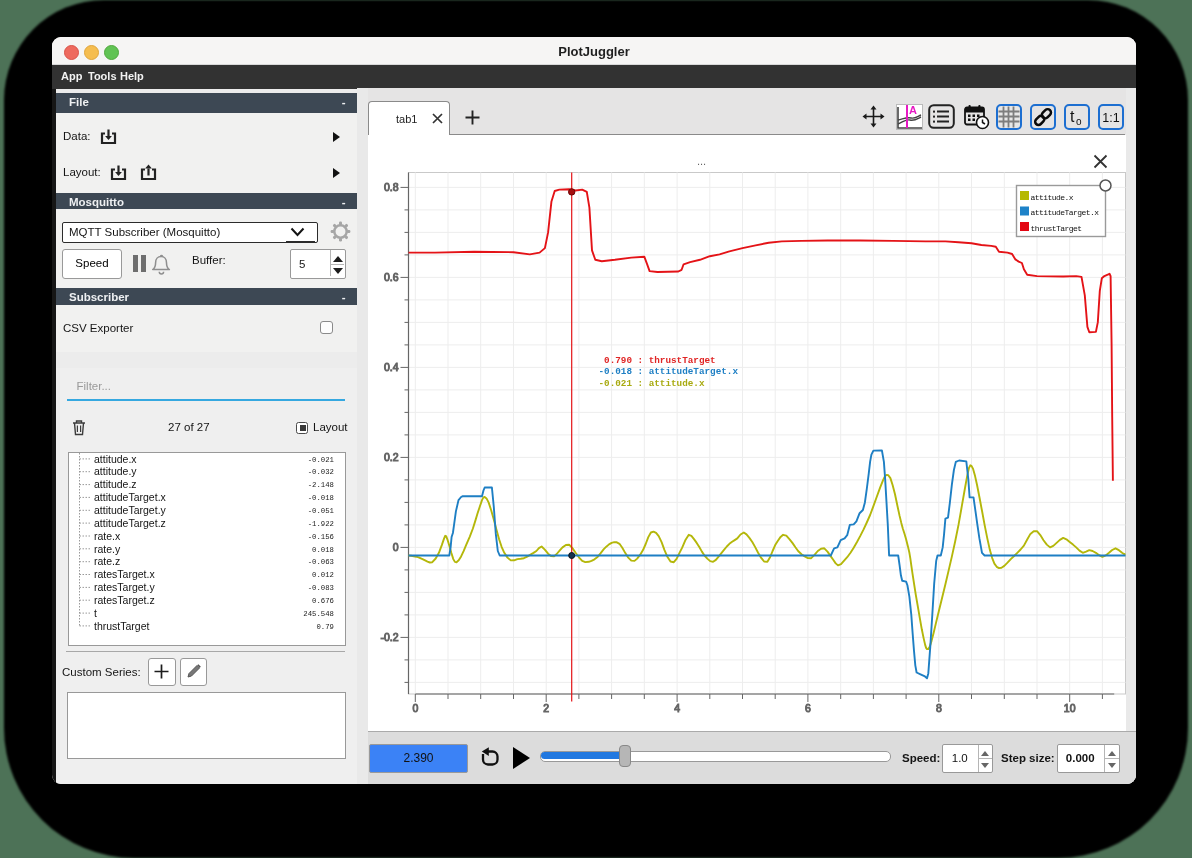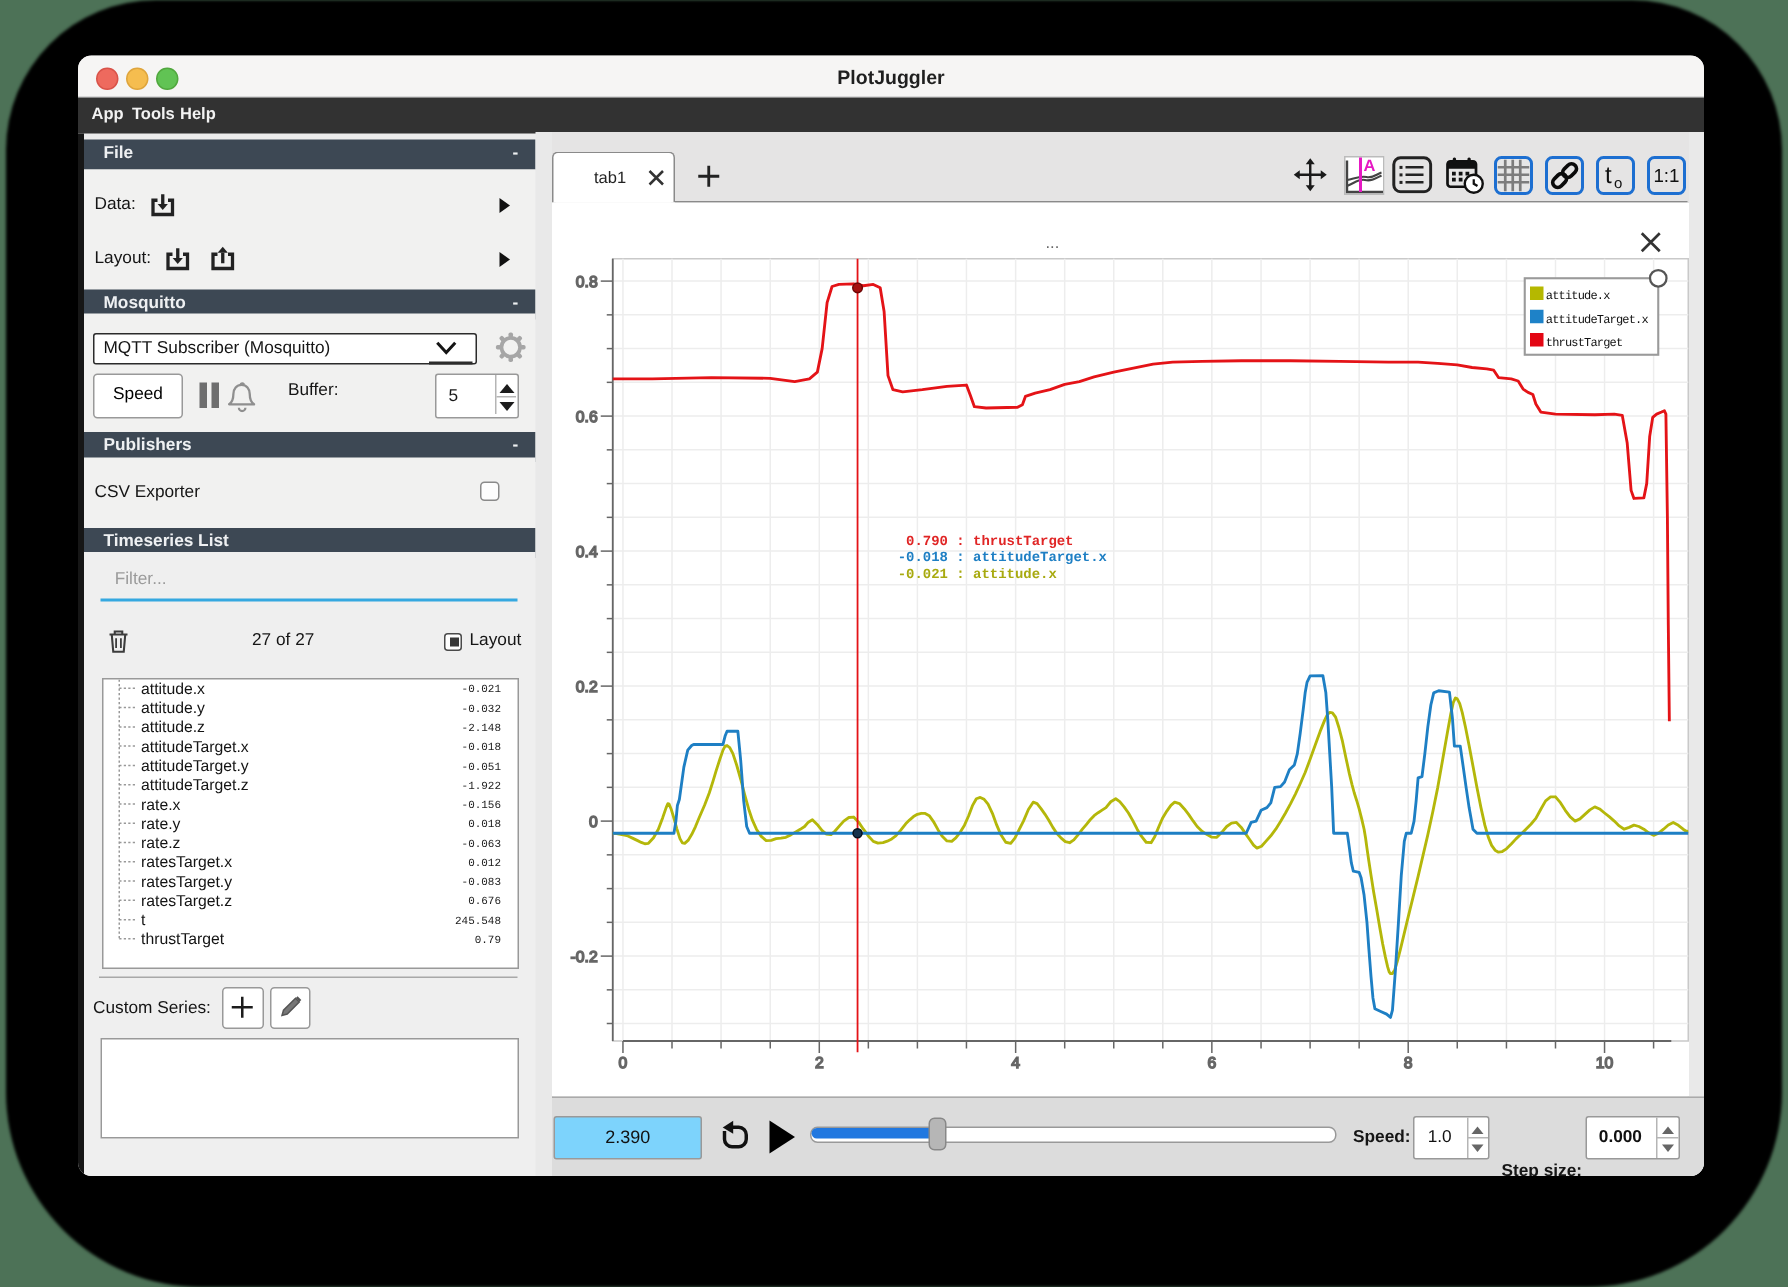--- a/index.html
+++ b/index.html
@@ -45,27 +45,24 @@
       <b>File</b>
       <i>-</i>
     </div>
 <div class="sect" style="top:75.5px;height:80.5px;"></div>
 <div class="hdr" style="top:156px;">
       <b>Mosquitto</b>
       <i>-</i>
     </div>
 <div class="sect" style="top:172px;height:79px;"></div>
 <div class="hdr" style="top:251px;">
-      <b>Publishers</b>
+      <b>Subscriber</b>
       <i>-</i>
     </div>
 <div class="sect" style="top:267.5px;height:47.5px;"></div>
-<div class="hdr" style="top:315px;">
-      <b>Timeseries List</b>
-    </div>
 <div class="sect" style="top:331px;height:416px;background:#efefef;"></div>
 <div class="abs lbl" style="left:11px;top:93px;">Data:</div>
 <svg class="abs" style="left:46px;top:89px;" width="21" height="21" viewBox="0 0 21 21">
 <path d="M7 7.5 H4 V17 H17 V7.5 H14" fill="none" stroke="#222" stroke-width="2.2"></path>
 <line x1="10.5" y1="3.5" x2="10.5" y2="10.5" stroke="#222" stroke-width="2.2"></line>
 <path d="M10.5 14 L7.1 10 H13.9 Z" fill="#222"></path>
     </svg>
 <div class="abs arrowr" style="left:281px;top:94.5px;"></div>
 <div class="abs lbl" style="left:11px;top:129px;">Layout:</div>
 <svg class="abs" style="left:55.5px;top:125px;" width="21" height="21" viewBox="0 0 21 21">
@@ -410,21 +407,21 @@
 <g font-family="Liberation Mono, monospace" font-size="8px" letter-spacing="-0.55" fill="#111">
 <rect x="652" y="56" width="9" height="9" fill="#b5b800"></rect>
           <text x="662.5" y="64.5">attitude.x</text>
 <rect x="652" y="71.5" width="9" height="9" fill="#1e82c8"></rect>
           <text x="662.5" y="80">attitudeTarget.x</text>
 <rect x="652" y="87" width="9" height="9" fill="#e30613"></rect>
           <text x="662.5" y="95.5">thrustTarget</text>
 </g>
 </svg></div>
 <div class="abs" style="left:315.5px;top:694px;width:768.0px;height:53px;background:#dcdcdc;border-top:1px solid #aaa;box-sizing:border-box;"></div>
-<div class="abs" style="left:317px;top:706.5px;width:97px;height:27.5px;background:#7dd3fc;
+<div class="abs" style="left:317px;top:706.5px;width:97px;height:27.5px;background:#3b82f6;
 border:1px solid #999;border-radius:2px;text-align:center;line-height:27.5px;font-size:12px;color:#111;">2.390</div>
 <svg class="abs" style="left:425px;top:709px;" width="26" height="24" viewBox="0 0 26 24">
 <path d="M6 8 v5.5 a5 5 0 005 5 h4.5 a5 5 0 005 -5 v-3 a5 5 0 00-5 -5 h-5" fill="none" stroke="#111" stroke-width="2.3"></path>
 <path d="M11.8 1.2 L4.8 5.6 L11.8 9.9 z" fill="#111"></path>
     </svg>
 <div class="abs" style="left:461px;top:709.5px;width:0;height:0;
 border-left:17px solid #000;border-top:11px solid transparent;border-bottom:11px solid transparent;"></div>
 <div class="abs" style="left:488px;top:713.5px;width:349px;height:9px;background:#fff;
 border:1px solid #999;border-radius:5px;"></div>
 <div class="abs" style="left:489px;top:714.5px;width:83px;height:7px;background:#2178e0;
@@ -432,20 +429,20 @@
 <div class="abs" style="left:567px;top:707.5px;width:10px;height:20px;background:#b6b6b6;
 border:1px solid #888;border-radius:4px;"></div>
 <div class="abs" style="left:850px;top:714.5px;font-size:11.5px;font-weight:bold;color:#151515;">Speed:</div>
 <div class="abs" style="left:890px;top:707px;width:51px;height:28.5px;background:#fff;
 border:1px solid #999;border-radius:2px;box-sizing:border-box;"></div>
 <div class="abs" style="left:890px;top:707px;width:35.5px;height:28.5px;text-align:center;line-height:28.5px;font-size:11.5px;color:#111;">1.0</div>
 <div class="abs" style="left:925.5px;top:708px;width:1px;height:26.5px;background:#b5b5b5;"></div>
 <div class="abs" style="left:925.5px;top:721px;width:14.5px;height:1px;background:#b5b5b5;"></div>
 <div class="abs" style="left:929.0px;top:713.5px;width:0;height:0;border-left:4.5px solid transparent;border-right:4.5px solid transparent;border-bottom:5.5px solid #666;"></div>
 <div class="abs" style="left:929.0px;top:725.5px;width:0;height:0;border-left:4.5px solid transparent;border-right:4.5px solid transparent;border-top:5.5px solid #666;"></div>
-<div class="abs" style="left:949px;top:714.5px;font-size:11.5px;font-weight:bold;color:#151515;margin-top:23px;">Step size:</div>
+<div class="abs" style="left:949px;top:714.5px;font-size:11.5px;font-weight:bold;color:#151515;">Step size:</div>
 <div class="abs" style="left:1004.5px;top:707px;width:63.5px;height:28.5px;background:#fff;
 border:1px solid #999;border-radius:2px;box-sizing:border-box;"></div>
 <div class="abs" style="left:1004.5px;top:707px;width:47.5px;height:28.5px;text-align:center;line-height:28.5px;font-size:11.5px;color:#111;font-weight:bold;">0.000</div>
 <div class="abs" style="left:1052.0px;top:708px;width:1px;height:26.5px;background:#b5b5b5;"></div>
 <div class="abs" style="left:1052.0px;top:721px;width:15.0px;height:1px;background:#b5b5b5;"></div>
 <div class="abs" style="left:1055.5px;top:713.5px;width:0;height:0;border-left:4.5px solid transparent;border-right:4.5px solid transparent;border-bottom:5.5px solid #666;"></div>
 <div class="abs" style="left:1055.5px;top:725.5px;width:0;height:0;border-left:4.5px solid transparent;border-right:4.5px solid transparent;border-top:5.5px solid #666;"></div>
 </div>
 </body></html>

